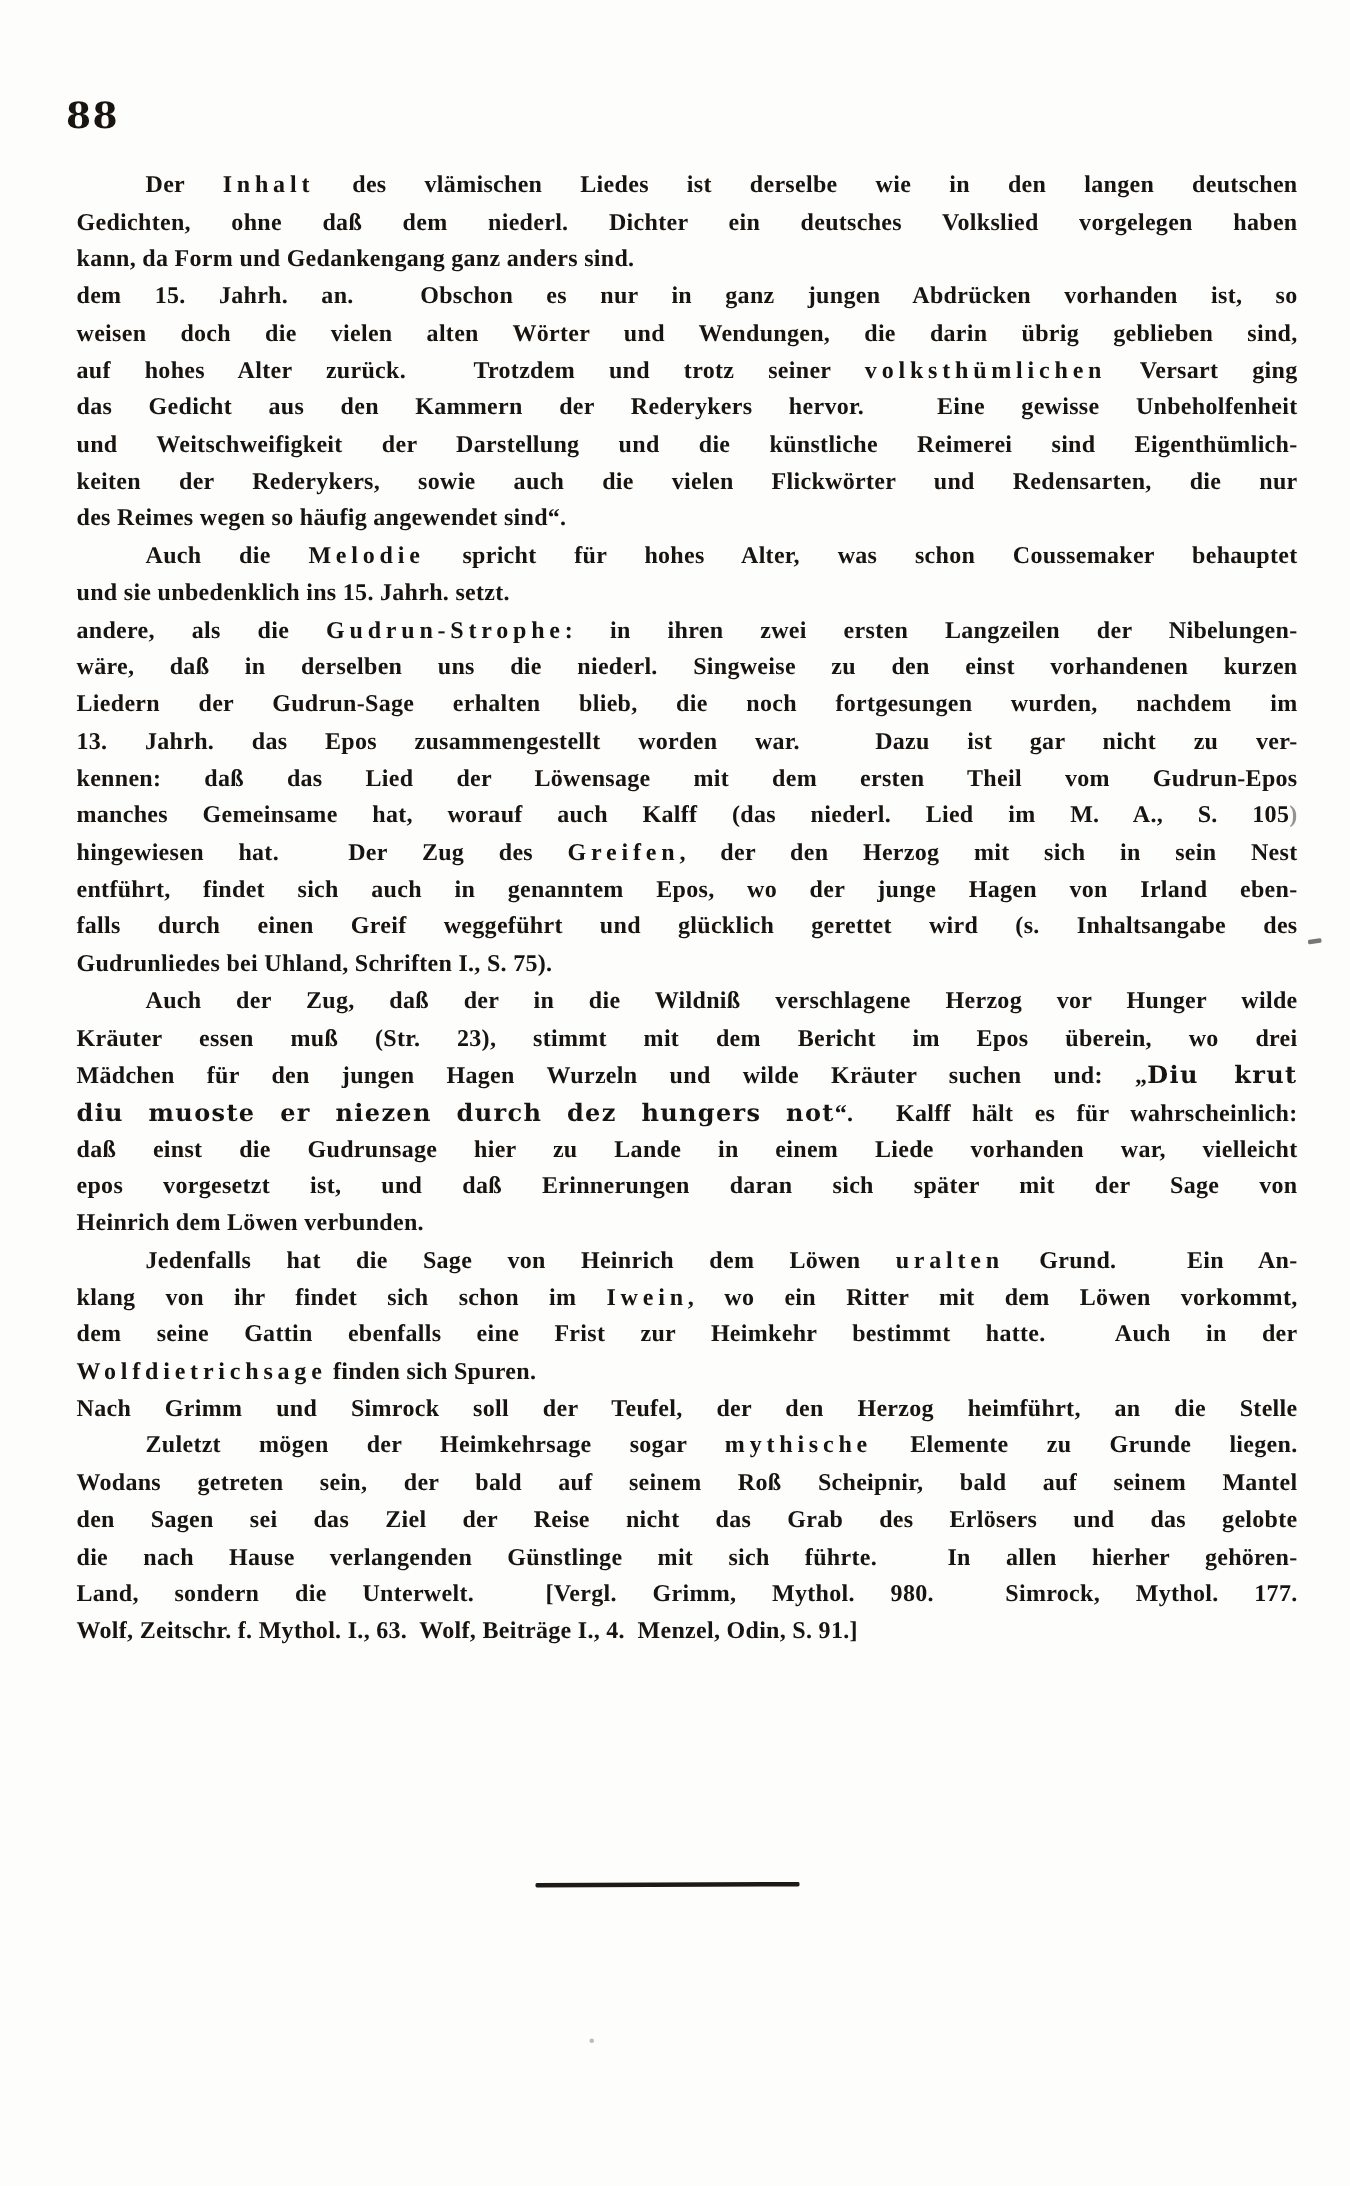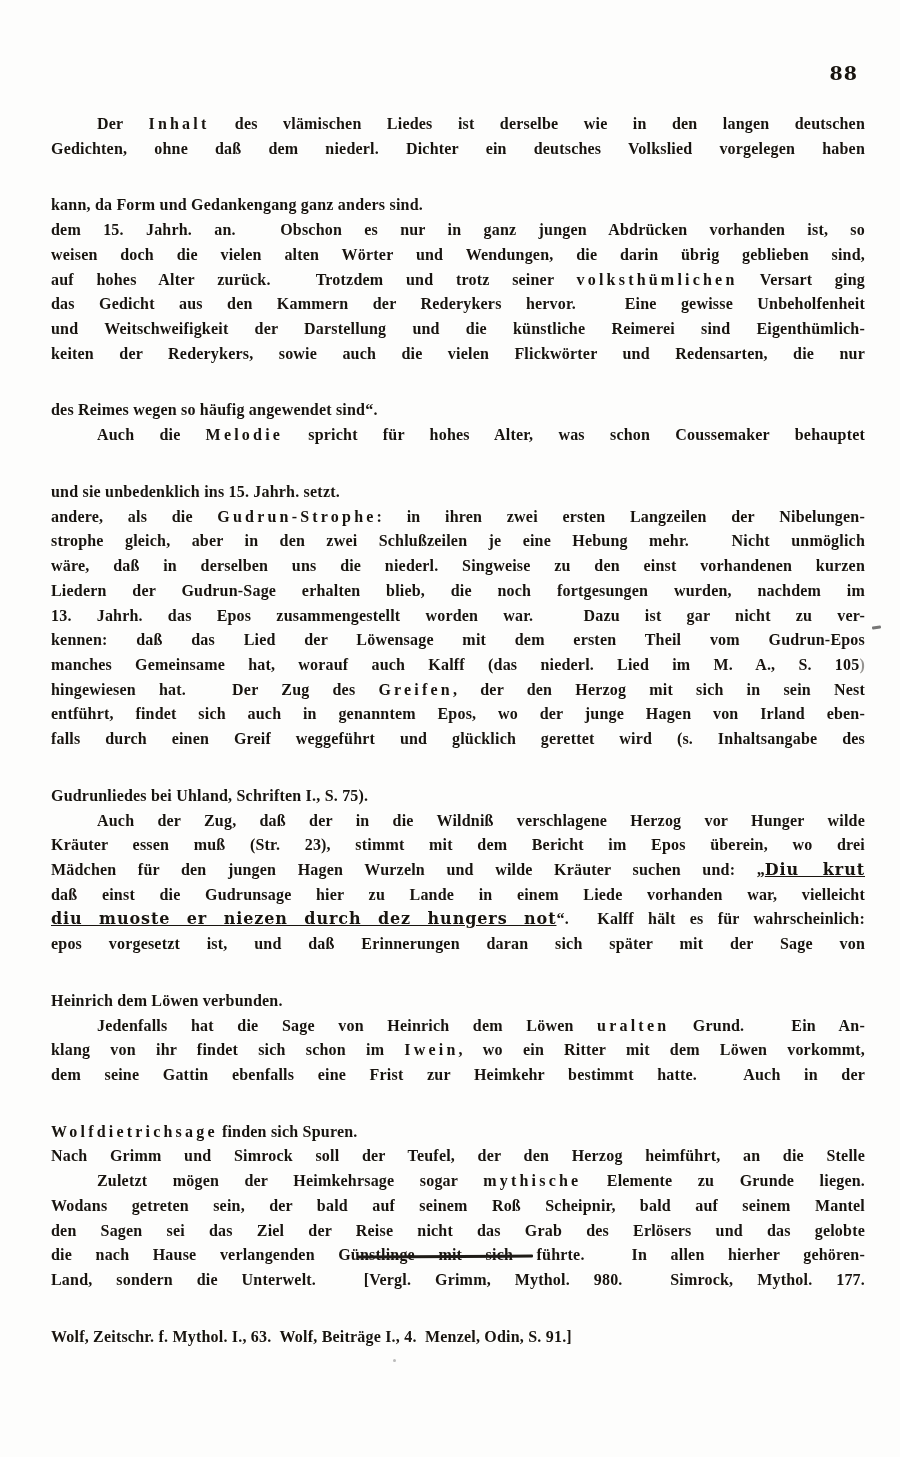--- a/index.html
+++ b/index.html
@@ -16,23 +16,23 @@
   }
   .page {
     position: relative;
     width: 900px; height: 1457px;
     background: var(--paper);
     color: var(--ink);
   }
   .page-number {
     position: absolute;
     top: 62px; left: 44px; width: 814px;
-    text-align: right;
+    text-align: left;
     font-family: "DejaVu Serif", serif;
-    font-size: 19px;
+    font-size: 24px;
     font-weight: 700;
     letter-spacing: 1px;
     color: var(--ink);
   }
   .text-block {
     position: absolute;
     top: 112px; left: 51px; width: 814px;
     font-size: 16px;
     font-weight: 700;
     color: var(--ink);
@@ -40,28 +40,27 @@
   .line {
     line-height: 24.72px;
     height: 24.72px;
     text-align: justify;
     text-align-last: justify;
     white-space: pre-wrap;
     letter-spacing: 0.2px;
     overflow: visible;
   }
   .line.indent { text-indent: 46px; }
-  .line.last { text-align-last: left; margin-top: 32px; }
+  .line.last { text-align-last: left; }
   
   .st-s { letter-spacing: 3.2px; }
   
   .st-a {
     font-family: "DejaVu Serif", serif;
     letter-spacing: 0.9px;
-    text-decoration: underline;
   }
   
   .st-f { opacity: 0.45; }
   .separator-rule {
     position: absolute;
     top: 1255px; left: 357px;
     width: 176px; height: 3px;
     background: #1e1b17;
     border-radius: 1px;
     transform: rotate(-0.25deg);
@@ -97,35 +96,34 @@
       <div class="line"><span>dem 15. Jahrh. an.  Obschon es nur in ganz jungen Abdrücken vorhanden ist, so</span></div>
       <div class="line"><span>weisen doch die vielen alten Wörter und Wendungen, die darin übrig geblieben sind,</span></div>
       <div class="line"><span>auf hohes Alter zurück.  Trotzdem und trotz seiner </span><span class="st-s">volksthümlichen</span><span> Versart ging</span></div>
       <div class="line"><span>das Gedicht aus den Kammern der Rederykers hervor.  Eine gewisse Unbeholfenheit</span></div>
       <div class="line"><span>und Weitschweifigkeit der Darstellung und die künstliche Reimerei sind Eigenthümlich-</span></div>
       <div class="line"><span>keiten der Rederykers, sowie auch die vielen Flickwörter und Redensarten, die nur</span></div>
       <div class="line last"><span>des Reimes wegen so häufig angewendet sind“.</span></div>
       <div class="line indent"><span>Auch die </span><span class="st-s">Melodie</span><span> spricht für hohes Alter, was schon Coussemaker behauptet</span></div>
       <div class="line last"><span>und sie unbedenklich ins 15. Jahrh. setzt.</span></div>
       <div class="line"><span>andere, als die </span><span class="st-s">Gudrun-Strophe</span><span>: in ihren zwei ersten Langzeilen der Nibelungen-</span></div>
-      <div class="line"><span>strophe gleich, aber in den zwei Schlußzeilen je eine Hebung mehr.  Nicht unmöglich</span></div>
       <div class="line"><span>wäre, daß in derselben uns die niederl. Singweise zu den einst vorhandenen kurzen</span></div>
       <div class="line"><span>Liedern der Gudrun-Sage erhalten blieb, die noch fortgesungen wurden, nachdem im</span></div>
       <div class="line"><span>13. Jahrh. das Epos zusammengestellt worden war.  Dazu ist gar nicht zu ver-</span></div>
       <div class="line"><span>kennen: daß das Lied der Löwensage mit dem ersten Theil vom Gudrun-Epos</span></div>
       <div class="line"><span>manches Gemeinsame hat, worauf auch Kalff (das niederl. Lied im M. A., S. 105</span><span class="st-f">)</span></div>
       <div class="line"><span>hingewiesen hat.  Der Zug des </span><span class="st-s">Greifen</span><span>, der den Herzog mit sich in sein Nest</span></div>
       <div class="line"><span>entführt, findet sich auch in genanntem Epos, wo der junge Hagen von Irland eben-</span></div>
       <div class="line"><span>falls durch einen Greif weggeführt und glücklich gerettet wird (s. Inhaltsangabe des</span></div>
       <div class="line last"><span>Gudrunliedes bei Uhland, Schriften I., S. 75).</span></div>
       <div class="line indent"><span>Auch der Zug, daß der in die Wildniß verschlagene Herzog vor Hunger wilde</span></div>
       <div class="line"><span>Kräuter essen muß (Str. 23), stimmt mit dem Bericht im Epos überein, wo drei</span></div>
       <div class="line"><span>Mädchen für den jungen Hagen Wurzeln und wilde Kräuter suchen und: „</span><span class="st-a">Diu krut</span></div>
+      <div class="line"><span class="st-a">diu muoste er niezen durch dez hungers not</span><span>“.  Kalff hält es für wahrscheinlich:</span></div>
       <div class="line"><span>daß einst die Gudrunsage hier zu Lande in einem Liede vorhanden war, vielleicht</span></div>
-      <div class="line"><span class="st-a">diu muoste er niezen durch dez hungers not</span><span>“.  Kalff hält es für wahrscheinlich:</span></div>
       <div class="line"><span>epos vorgesetzt ist, und daß Erinnerungen daran sich später mit der Sage von</span></div>
       <div class="line last"><span>Heinrich dem Löwen verbunden.</span></div>
       <div class="line indent"><span>Jedenfalls hat die Sage von Heinrich dem Löwen </span><span class="st-s">uralten</span><span> Grund.  Ein An-</span></div>
       <div class="line"><span>klang von ihr findet sich schon im </span><span class="st-s">Iwein</span><span>, wo ein Ritter mit dem Löwen vorkommt,</span></div>
       <div class="line"><span>dem seine Gattin ebenfalls eine Frist zur Heimkehr bestimmt hatte.  Auch in der</span></div>
       <div class="line last"><span class="st-s">Wolfdietrichsage</span><span> finden sich Spuren.</span></div>
       <div class="line"><span>Nach Grimm und Simrock soll der Teufel, der den Herzog heimführt, an die Stelle</span></div>
       <div class="line indent"><span>Zuletzt mögen der Heimkehrsage sogar </span><span class="st-s">mythische</span><span> Elemente zu Grunde liegen.</span></div>
       <div class="line"><span>Wodans getreten sein, der bald auf seinem Roß Scheipnir, bald auf seinem Mantel</span></div>
       <div class="line"><span>den Sagen sei das Ziel der Reise nicht das Grab des Erlösers und das gelobte</span></div>

